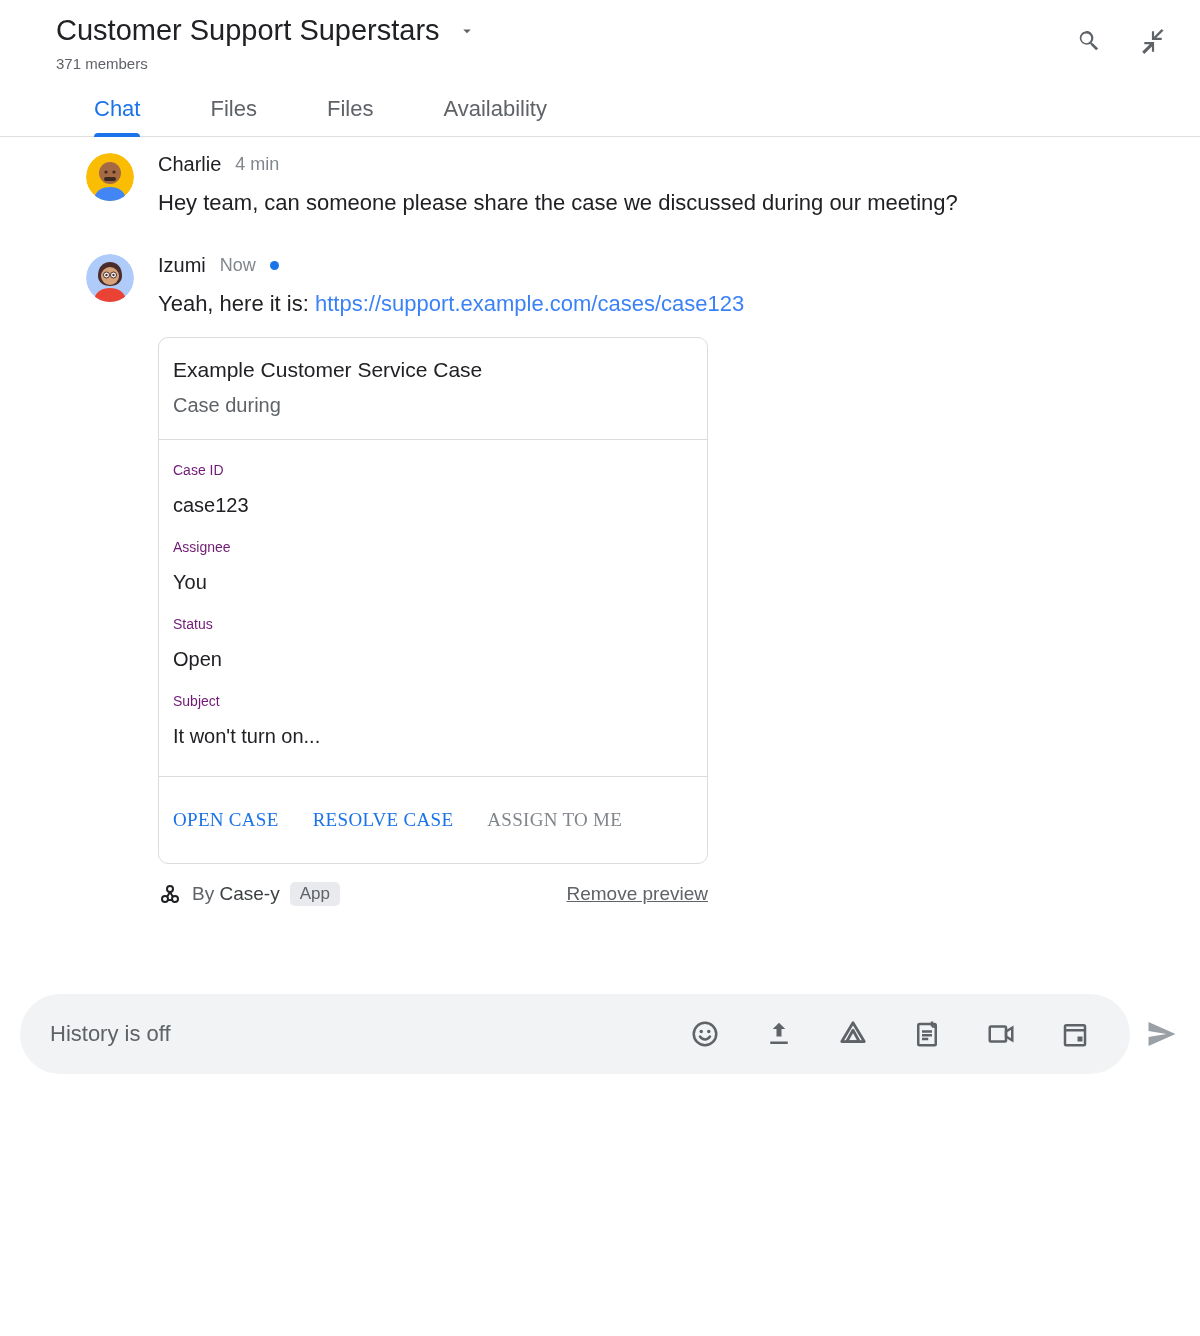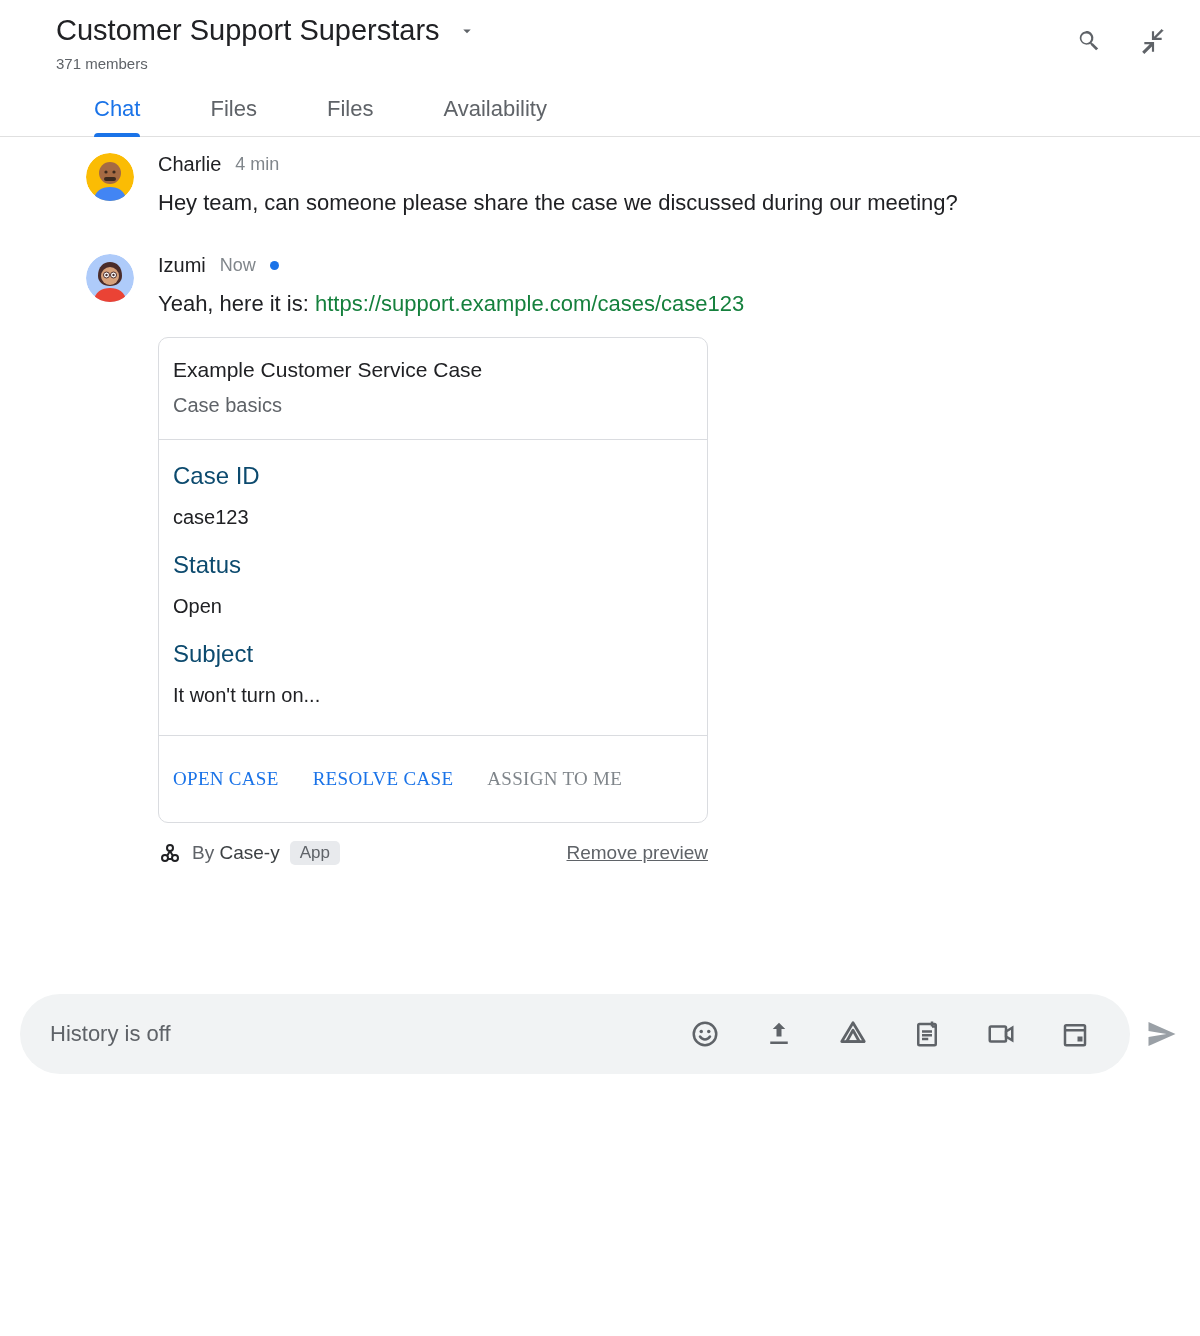--- a/index.html
+++ b/index.html
@@ -28,32 +28,32 @@
   }
   .chat-area { padding: 12px 56px 0 86px; }
   .msg { display: flex; gap: 24px; padding: 4px 0 30px 0; }
   .avatar { width: 48px; height: 48px; border-radius: 50%; flex-shrink: 0; }
   .msg-body { flex: 1; }
   .msg-head { display: flex; align-items: center; gap: 14px; }
   .sender { font-size: 20px; font-weight: 500; color: #202124; }
   .time { font-size: 18px; color: #80868b; }
   .dot { width: 9px; height: 9px; background: #1a73e8; border-radius: 50%; display: inline-block; }
   .msg-text { font-size: 22px; color: #202124; margin-top: 10px; line-height: 1.55; }
-  .msg-text a { color: #15803d; text-decoration: none; }
+  .msg-text a { color: #3b82f6; text-decoration: none; }
   .card {
     margin-top: 16px; border: 1px solid #dadce0; border-radius: 10px; width: 550px;
     overflow: hidden;
   }
   .card-head { padding: 20px 14px 22px 14px; border-bottom: 1px solid #dadce0; }
   .card-title { font-size: 21px; }
   .card-sub { font-size: 20px; color: #5f6368; margin-top: 12px; }
   .card-fields { padding: 22px 14px 28px 14px; border-bottom: 1px solid #dadce0; }
   .field { margin-bottom: 22px; }
   .field:last-child { margin-bottom: 0; }
-  .field-label { font-size: 24px; color: #0c4a6e; }
+  .field-label { font-size: 14px; color: #701a75; }
   .field-value { font-size: 20px; color: #202124; margin-top: 16px; }
   .card-actions { padding: 32px 14px; display: flex; gap: 34px; font-family: Liberation Serif, serif; }
   .card-btn { font-size: 19px; font-weight: 500; letter-spacing: 0.3px; cursor: pointer; }
   .card-btn.primary { color: #1a73e8; }
   .card-btn.disabled { color: #80868b; }
   .card-footer { display: flex; align-items: center; gap: 10px; margin-top: 18px; font-size: 19px; color: #5f6368; width: 550px; }
   .card-footer .by strong { color: #3c4043; font-weight: 500; }
   .badge { background: #e8eaed; color: #5f6368; padding: 2px 10px; border-radius: 5px; font-size: 17px; }
   .remove-prev { margin-left: auto; text-decoration: underline; color: #5f6368; cursor: pointer; }
   .composer-row {
@@ -143,26 +143,30 @@
         <span class="time">Now</span>
         <span class="dot"></span>
       </div>
       <div class="msg-text">
         <span>Yeah, here it is: </span><a href="#">https://support.example.com/cases/case123</a>
       </div>
 
       <div class="card">
         <div class="card-head">
           <div class="card-title">Example Customer Service Case</div>
-          <div class="card-sub">Case basics</div>
+          <div class="card-sub">Case during</div>
         </div>
         <div class="card-fields">
           <div class="field">
             <div class="field-label">Case ID</div>
             <div class="field-value">case123</div>
+          </div>
+          <div class="field">
+            <div class="field-label">Assignee</div>
+            <div class="field-value">You</div>
           </div>
           <div class="field">
             <div class="field-label">Status</div>
             <div class="field-value">Open</div>
           </div>
           <div class="field">
             <div class="field-label">Subject</div>
             <div class="field-value">It won't turn on...</div>
           </div>
         </div>

